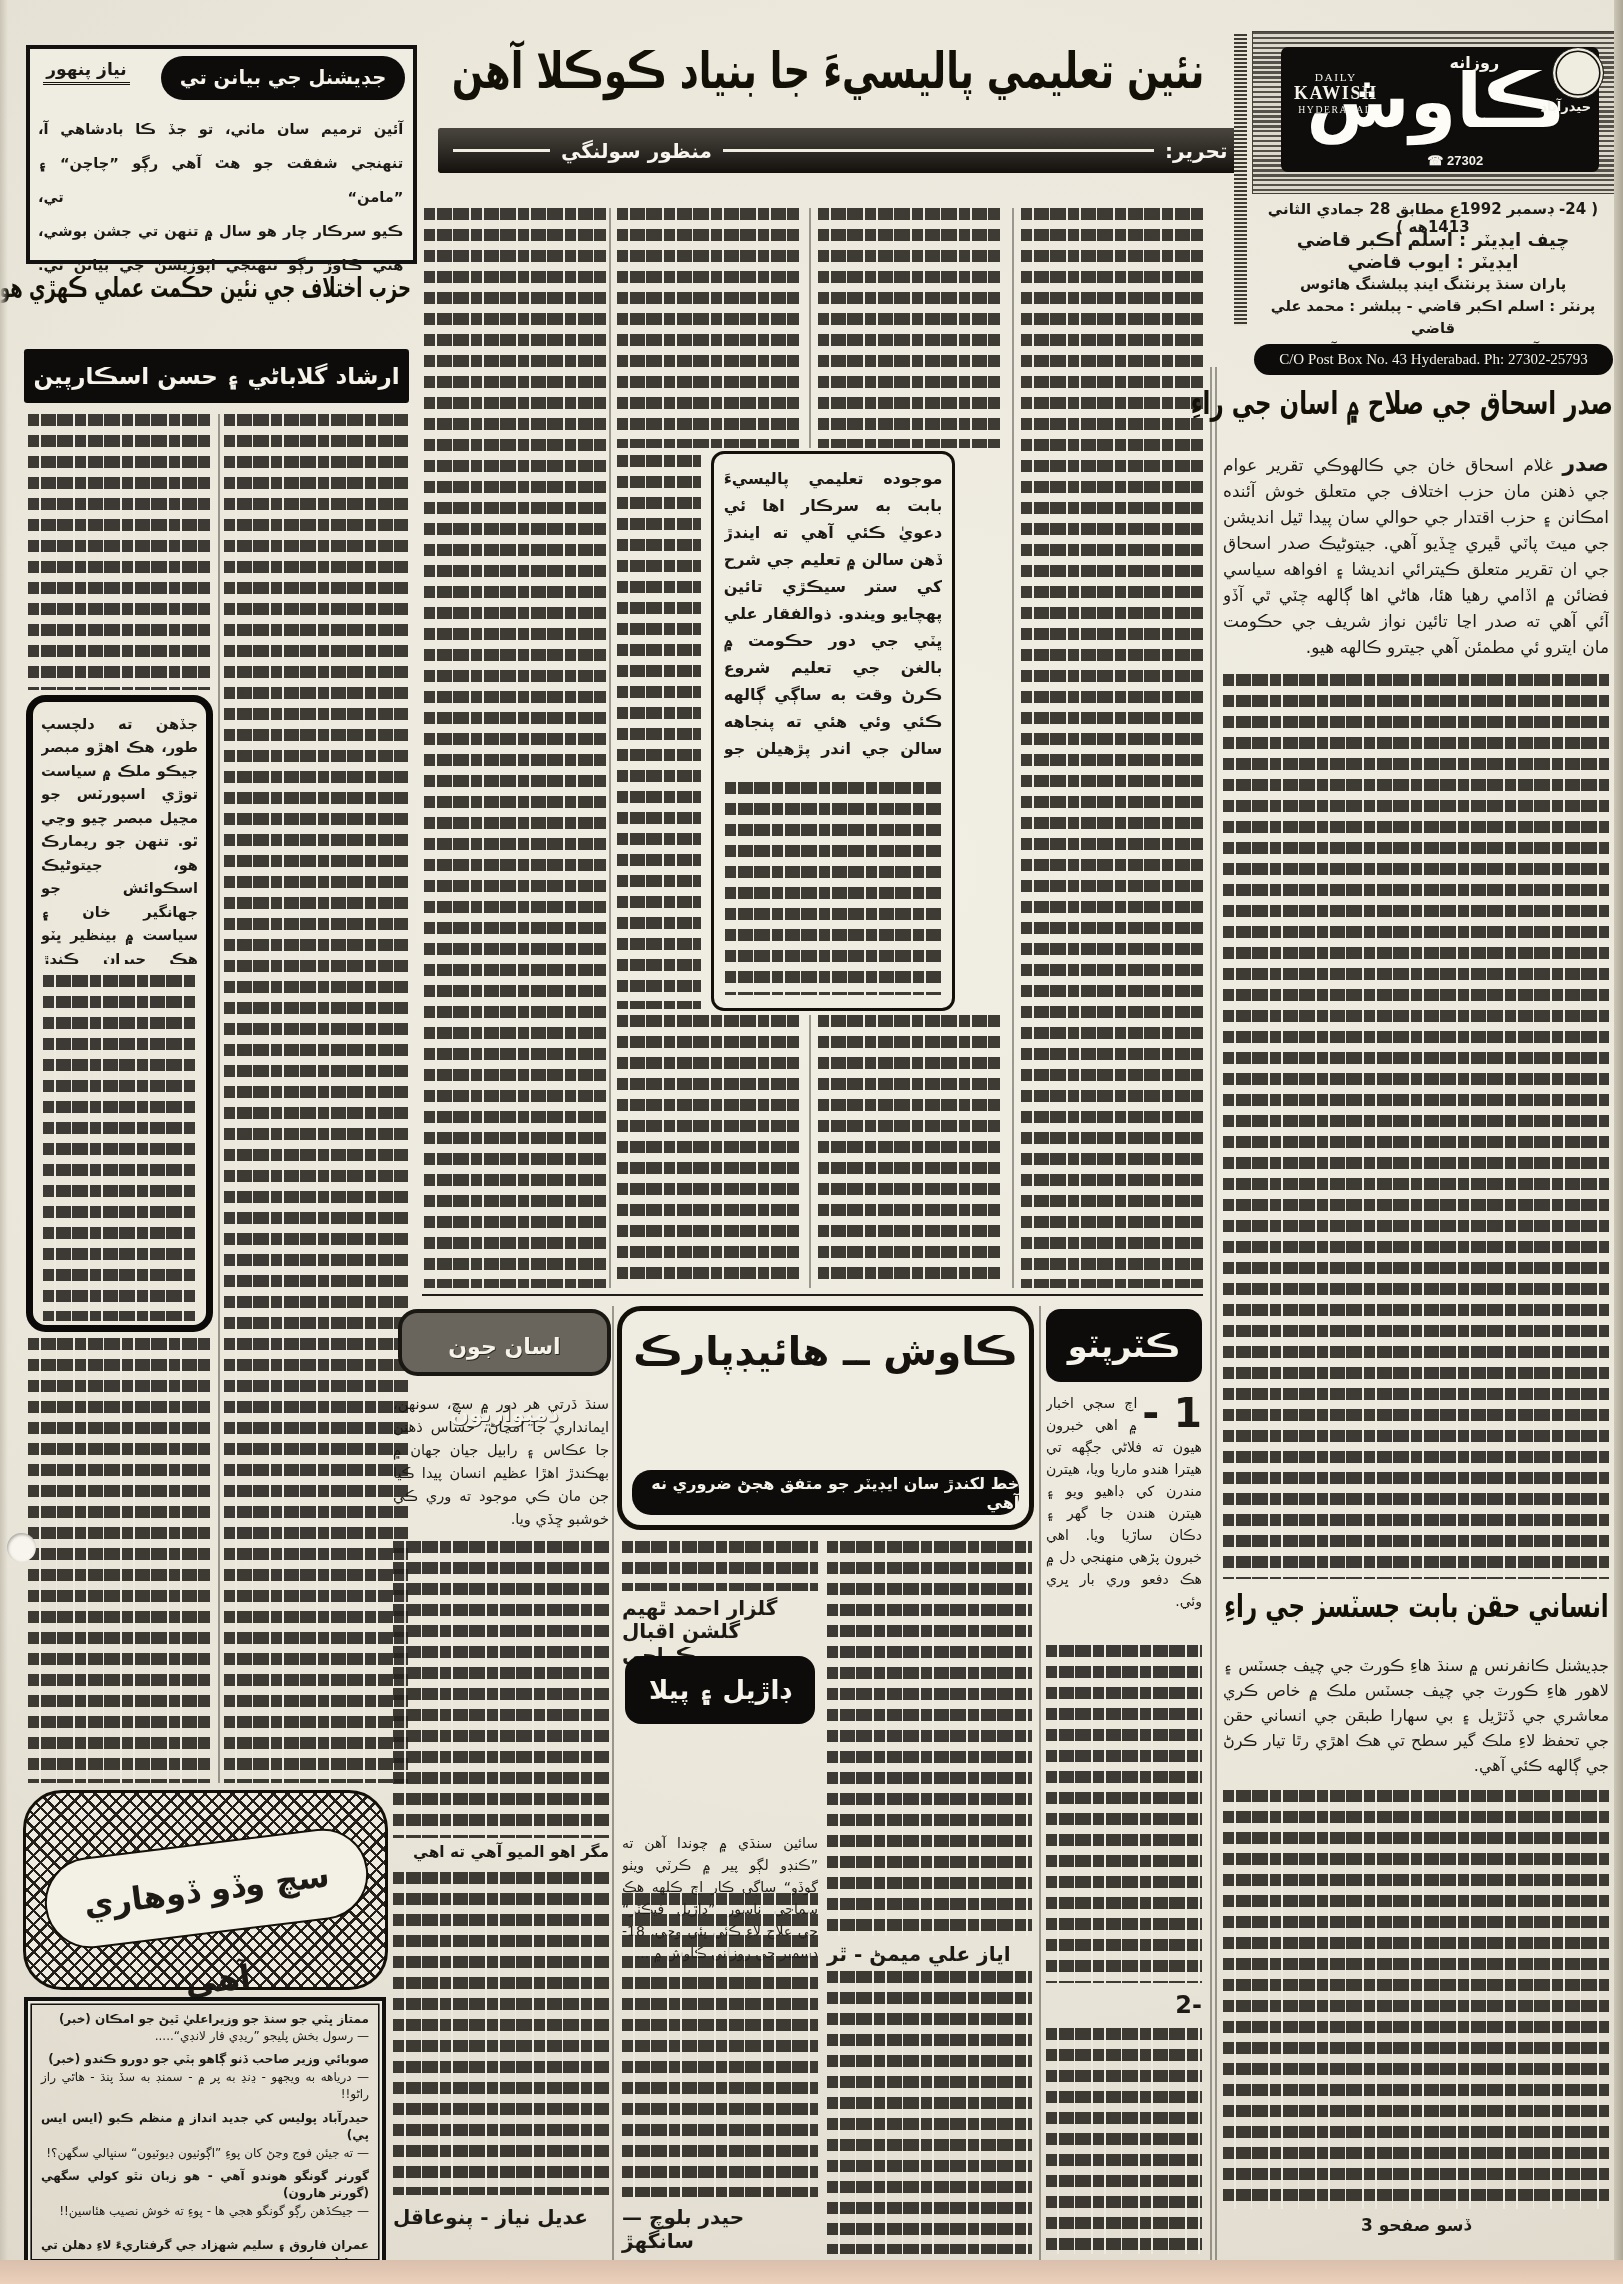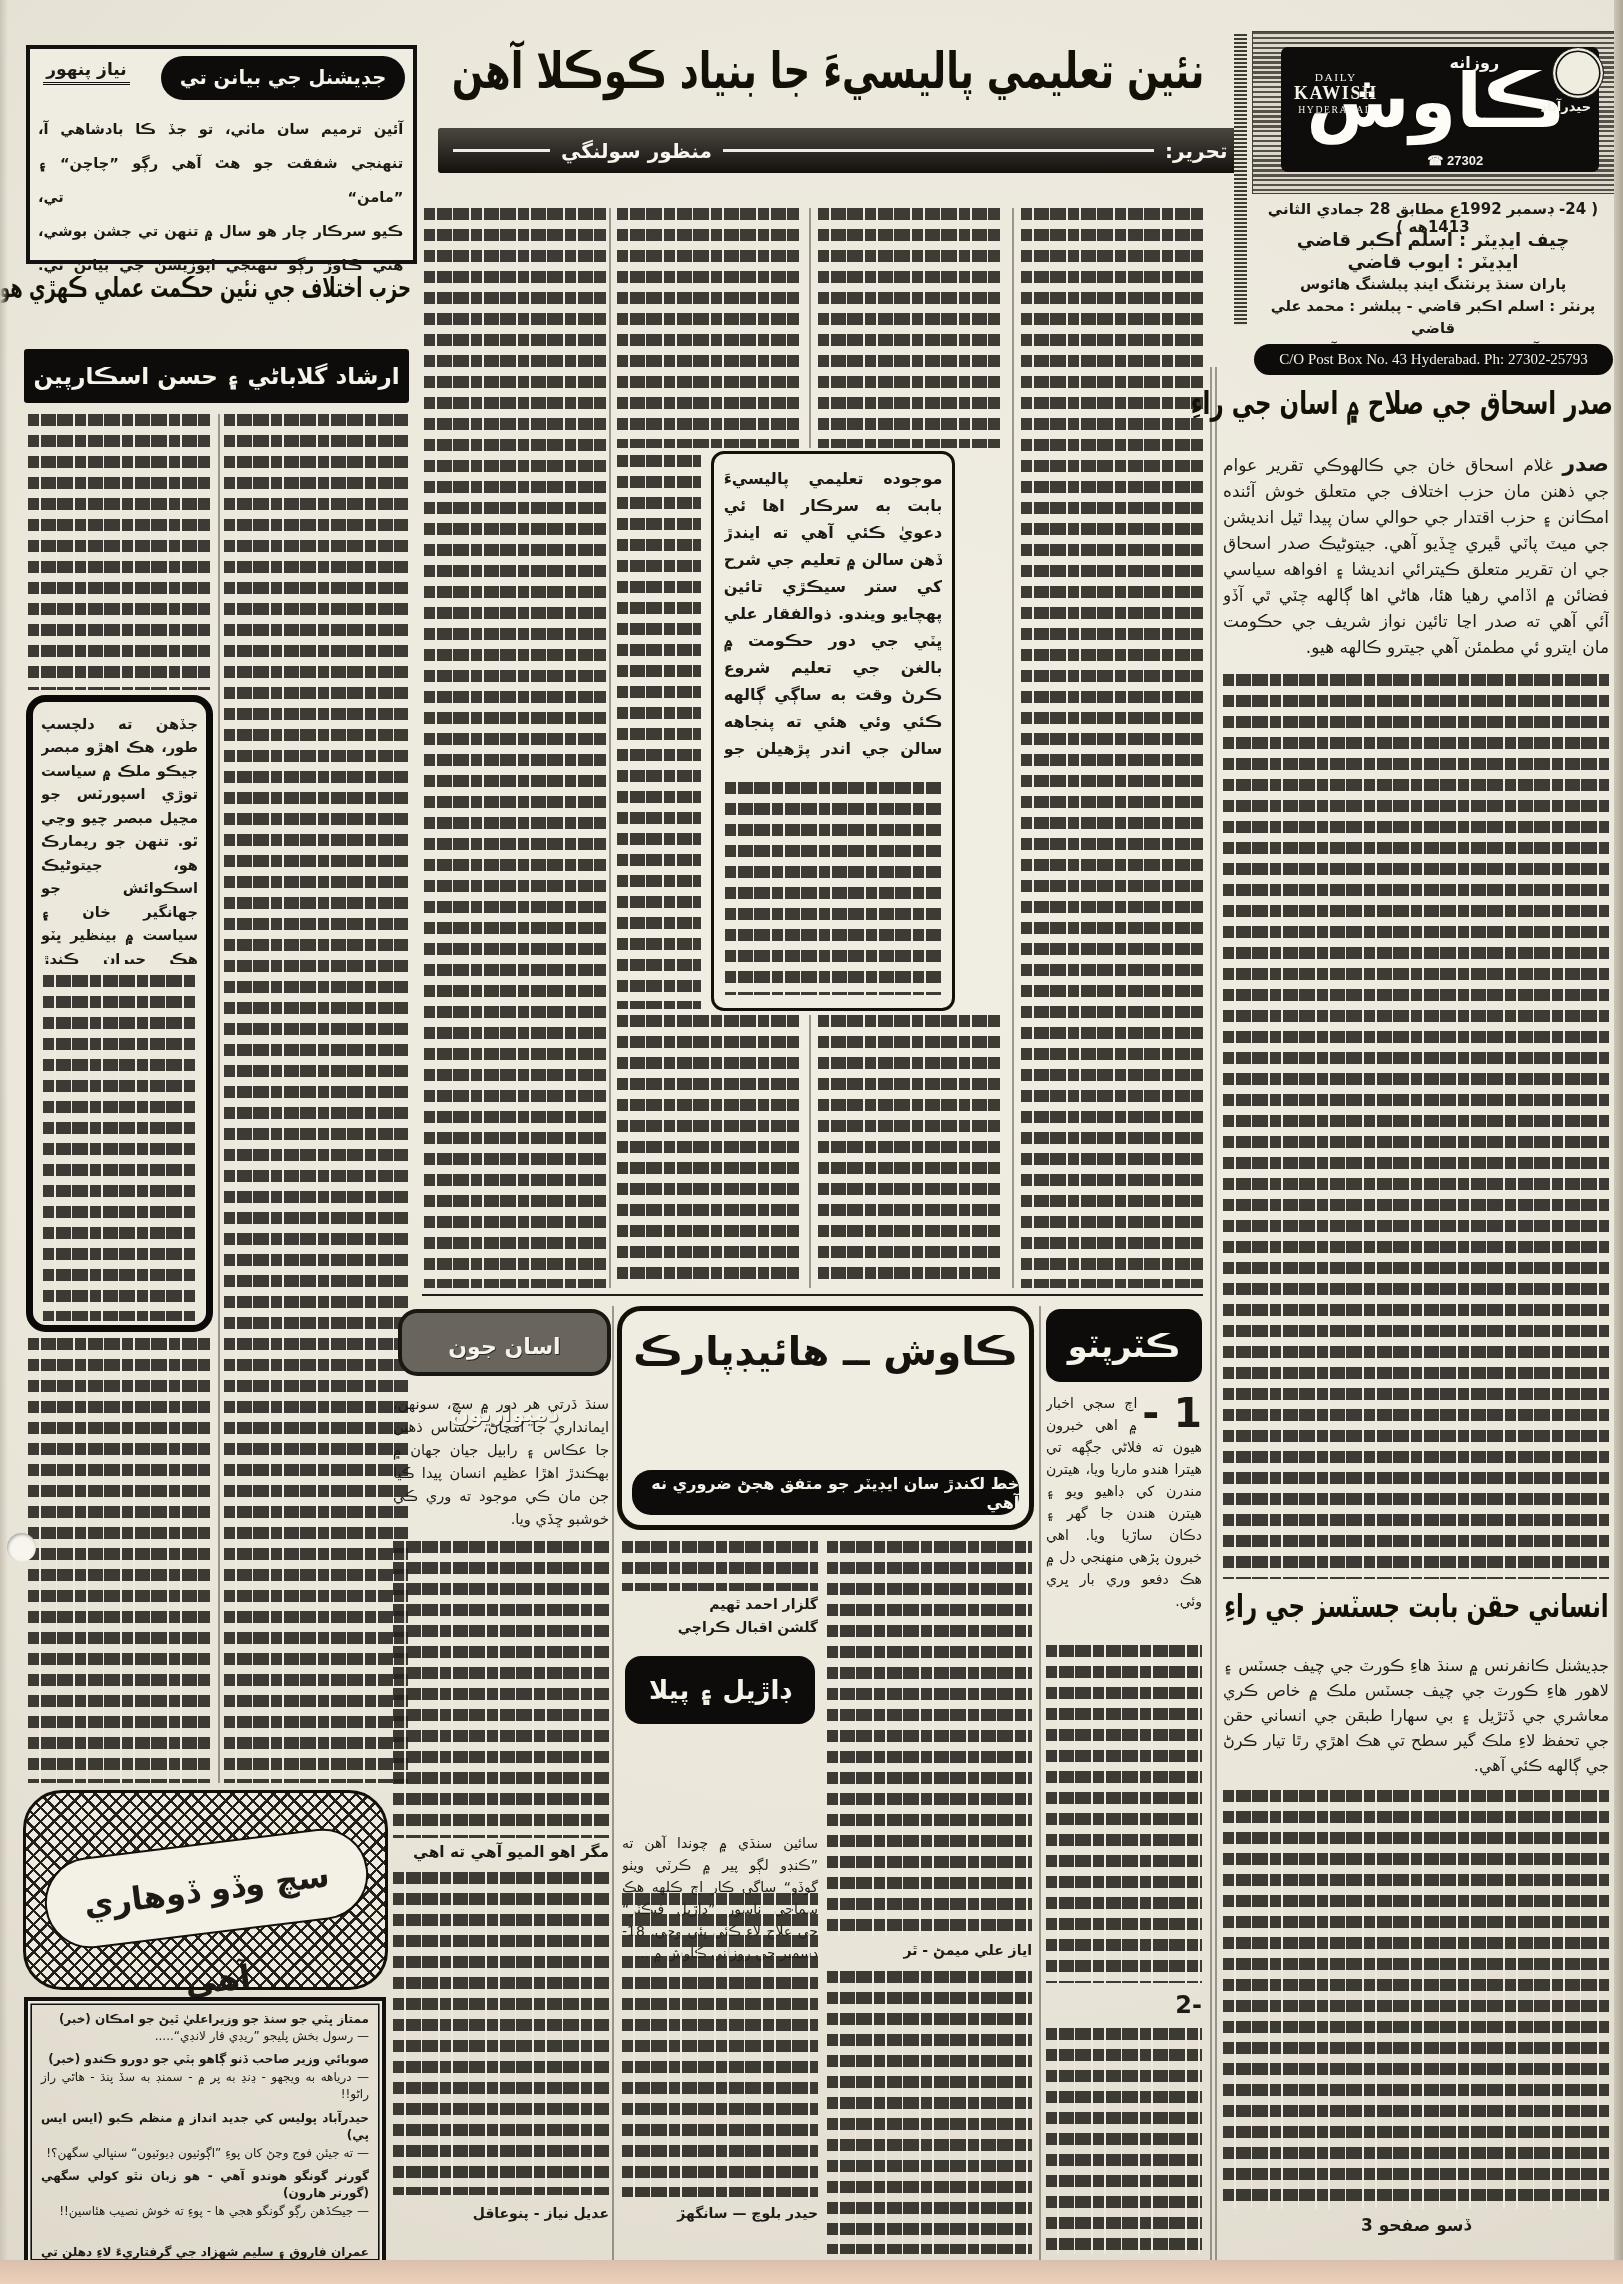--- a/index.html
+++ b/index.html
@@ -18,21 +18,21 @@
     position:absolute;opacity:.88;
     background-image:
       repeating-linear-gradient(to right, rgba(238,235,225,0) 0 10.6px, #eeebe1 10.6px 13px, rgba(238,235,225,0) 13px 28px, #eeebe1 28px 29px, rgba(238,235,225,0) 29px 45px, #eeebe1 45px 47px),
       repeating-linear-gradient(to bottom, #26221d 0 12px, rgba(0,0,0,0) 12px 21px);
   }
   .rule-v{position:absolute;width:1.6px;background:#56524a;opacity:.55;}
   .rule-h{position:absolute;height:2.4px;background:#211e19;}
   .pill{background:#0d0c0a;color:#f6f3ea;display:flex;align-items:center;justify-content:center;}
   .headline{font-weight:bold;color:#131008;white-space:nowrap;}
   .body-open{font-size:15.4px;line-height:24px;text-align:justify;overflow:hidden;}
-  .byline-sig{font-weight:bold;text-align:right;font-size:14px;}
+  .byline-sig{font-weight:bold;text-align:left;font-size:20px;}
   .wline{height:2.4px;background:#f0ece2;}
   .stripes-v{background:repeating-linear-gradient(to bottom,#3d3a34 0 1.6px,#e6e2d4 1.6px 4px);}
 </style>
 </head>
 <body>
 
 <div id="canvas">
 
   <div class="abs" style="left:26px;top:45px;width:383px;height:211px;border:4px solid #141210;background:#efece2;">
     <div class="abs bold" style="left:13px;top:9.7px;font-size:17px;border-bottom:3.2px double #141210;padding:0 3.2px 3.2px 3.2px;direction:rtl;">نياز پنهور</div>
@@ -173,21 +173,21 @@
   </div>
 
   <div class="abs rtl" style="left:24px;top:1997px;width:362px;height:270px;border:4px solid #131110;box-shadow:inset 0 0 0 2.4px #eeebe1, inset 0 0 0 4px #131110;box-sizing:border-box;padding:9.7px 13px;overflow:hidden;font-size:12px;line-height:17.5px;text-align:justify;">
     <div class="bold">ممتاز ڀٽي جو سنڌ جو وزيراعليٰ ٿيڻ جو امڪان (خبر)</div>
     <div style="margin-bottom:5.7px;">— رسول بخش پليجو ”ريڊي فار لانڊي“.....</div>
     <div class="bold">صوبائي وزير صاحب ڏنو ڳاهو ٻٽي جو دورو ڪندو (خبر)</div>
     <div style="margin-bottom:5.7px;">— درياهه به ويجهو - ڍنڍ به پر ۾ - سمنڊ به سڏ پنڌ - هاٿي راز راڻو!!</div>
     <div class="bold">حيدرآباد پوليس کي جديد انداز ۾ منظم ڪبو (ايس ايس پي)</div>
     <div style="margin-bottom:5.7px;">— ته جيئن فوج وڃڻ کان پوءِ ”اڳوٺيون ڊيوٽيون“ سنڀالي سگهن؟!</div>
     <div class="bold">گورنر گونگو هوندو آهي - هو زبان نٿو کولي سگهي (گورنر هارون)</div>
-    <div style="margin-bottom:24px;">— جيڪڏهن رڳو گونگو هجي ها - پوءِ ته خوش نصيب هئاسين!!</div>
+    <div style="margin-bottom:17px;">— جيڪڏهن رڳو گونگو هجي ها - پوءِ ته خوش نصيب هئاسين!!</div>
     <div class="bold">عمران فاروق ۽ سليم شهزاد جي گرفتاريءَ لاءِ دهلن تي پڙها (خبر)</div>
     <div>٭٭ ناگن لاءِ مرليون وڄائبيون آهن!!</div>
   </div>
 
   <div class="abs" style="left:6.5px;top:1533px;width:29px;height:29px;border-radius:50%;background:#f7f5ed;box-shadow:inset 0.8px 1.6px 3.2px rgba(0,0,0,.35);"></div>
   <div class="abs" style="right:0;top:0;width:9.7px;height:2284px;background:linear-gradient(to right,#cdc7b8,#a8a293);"></div>
   <div class="abs" style="left:0;top:0;width:8px;height:2284px;background:linear-gradient(to right,#c9c4b5,rgba(201,196,181,0));"></div>
   <div class="abs" style="left:0;bottom:0;width:1624px;height:24px;background:linear-gradient(to bottom,#d9c0ad,#ecd0ba);"></div>
 
 </div>

